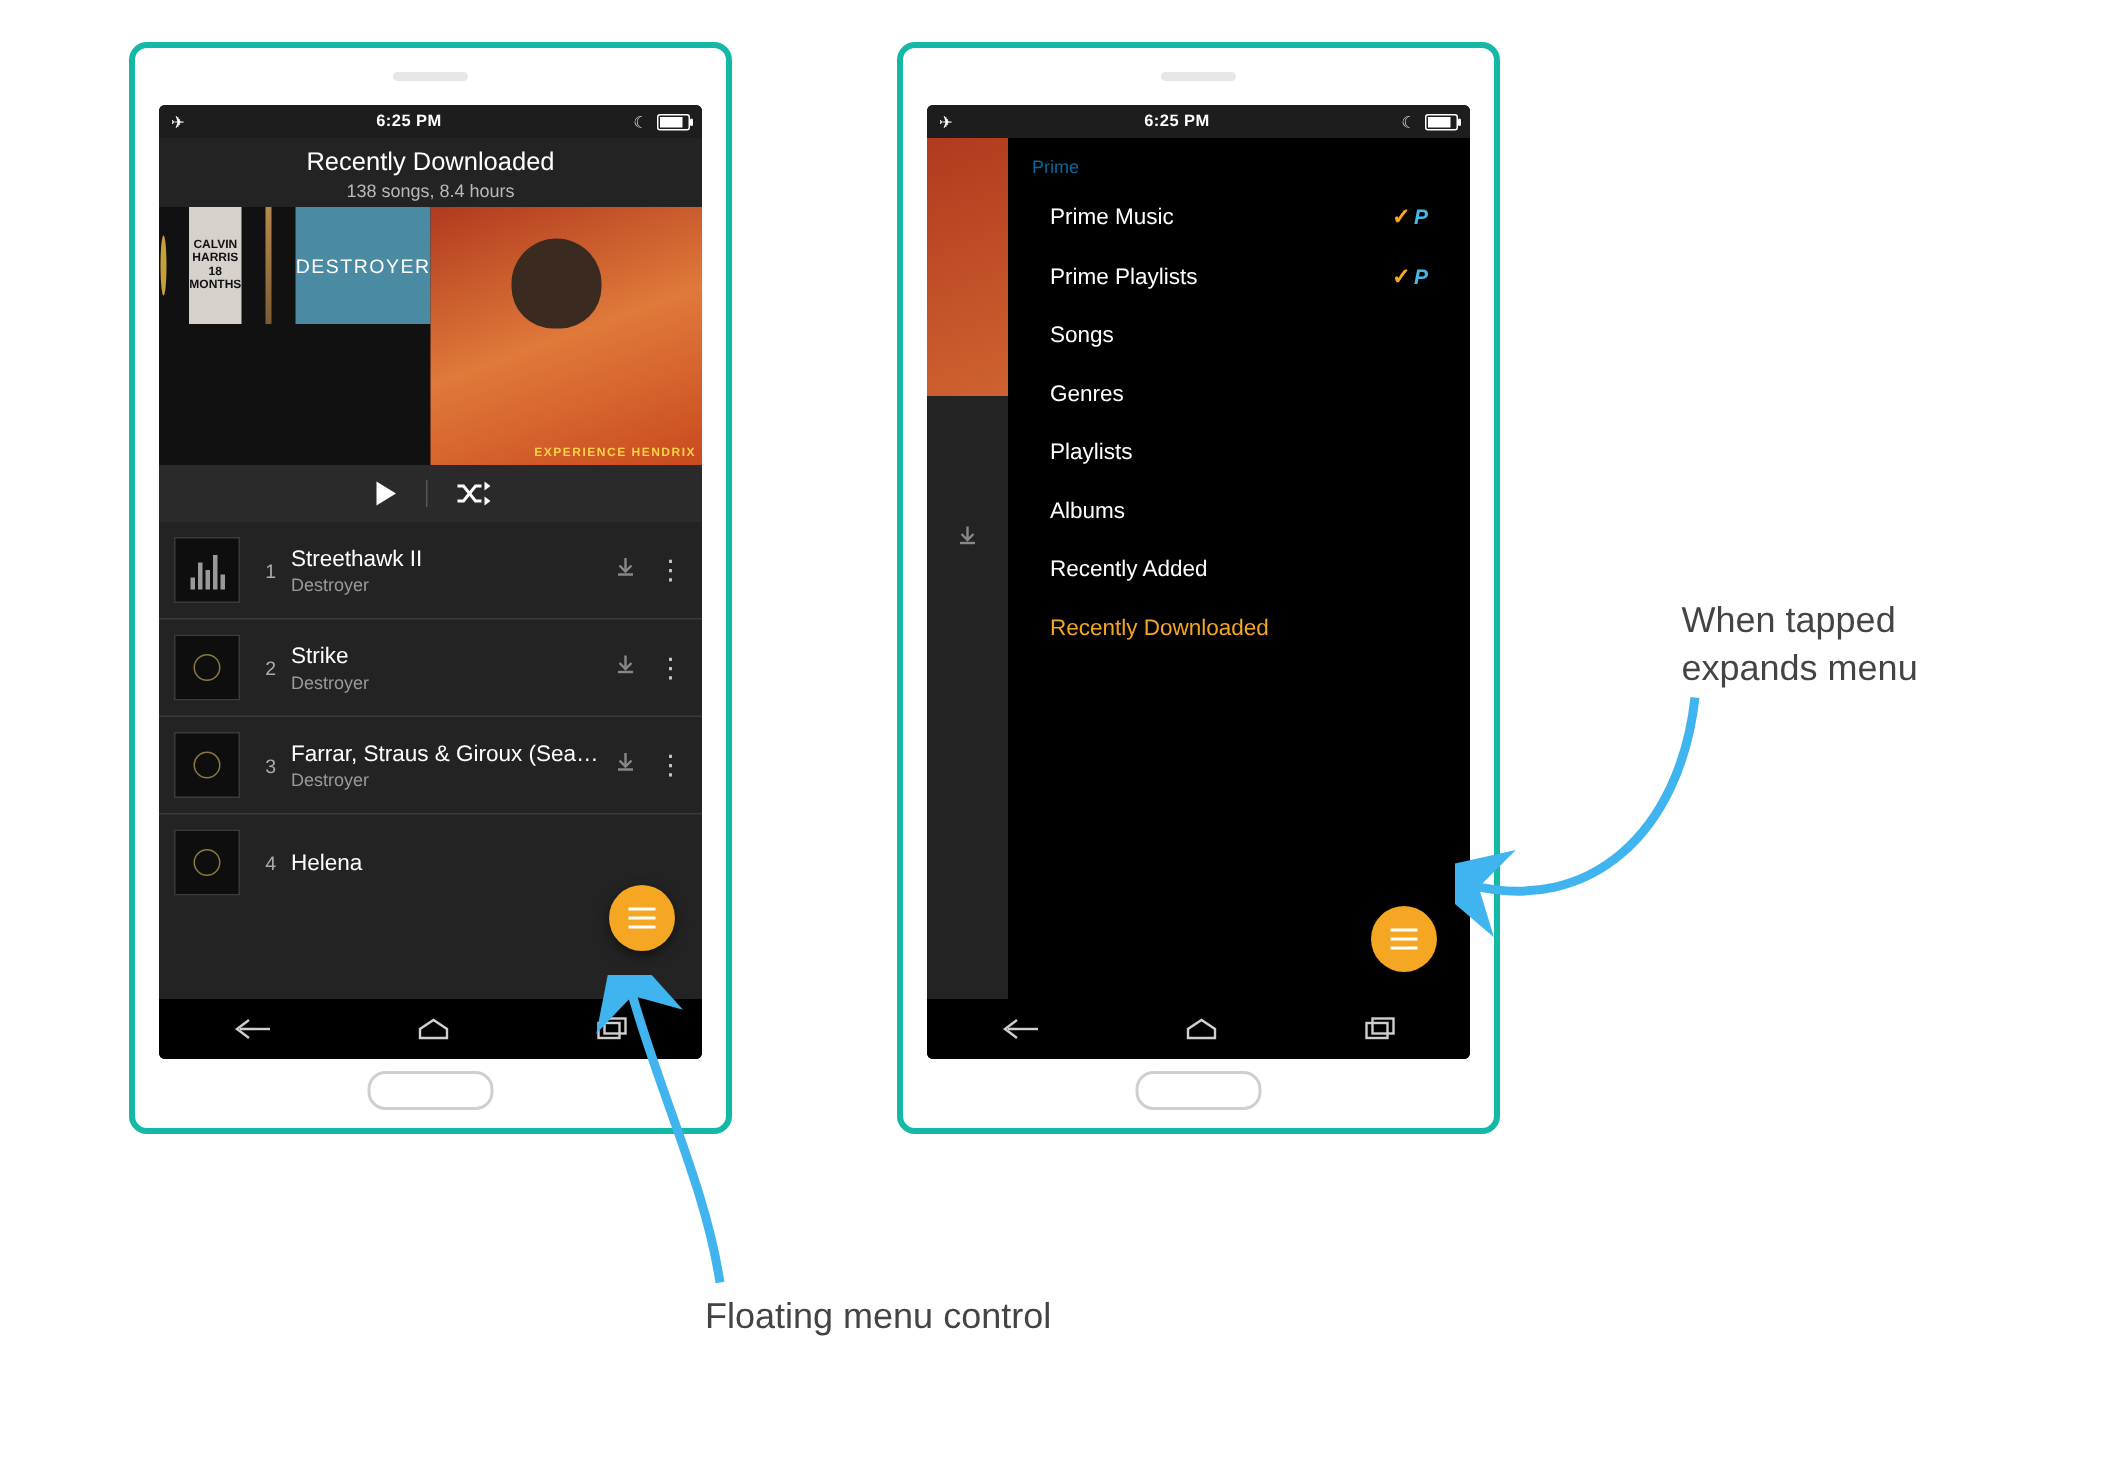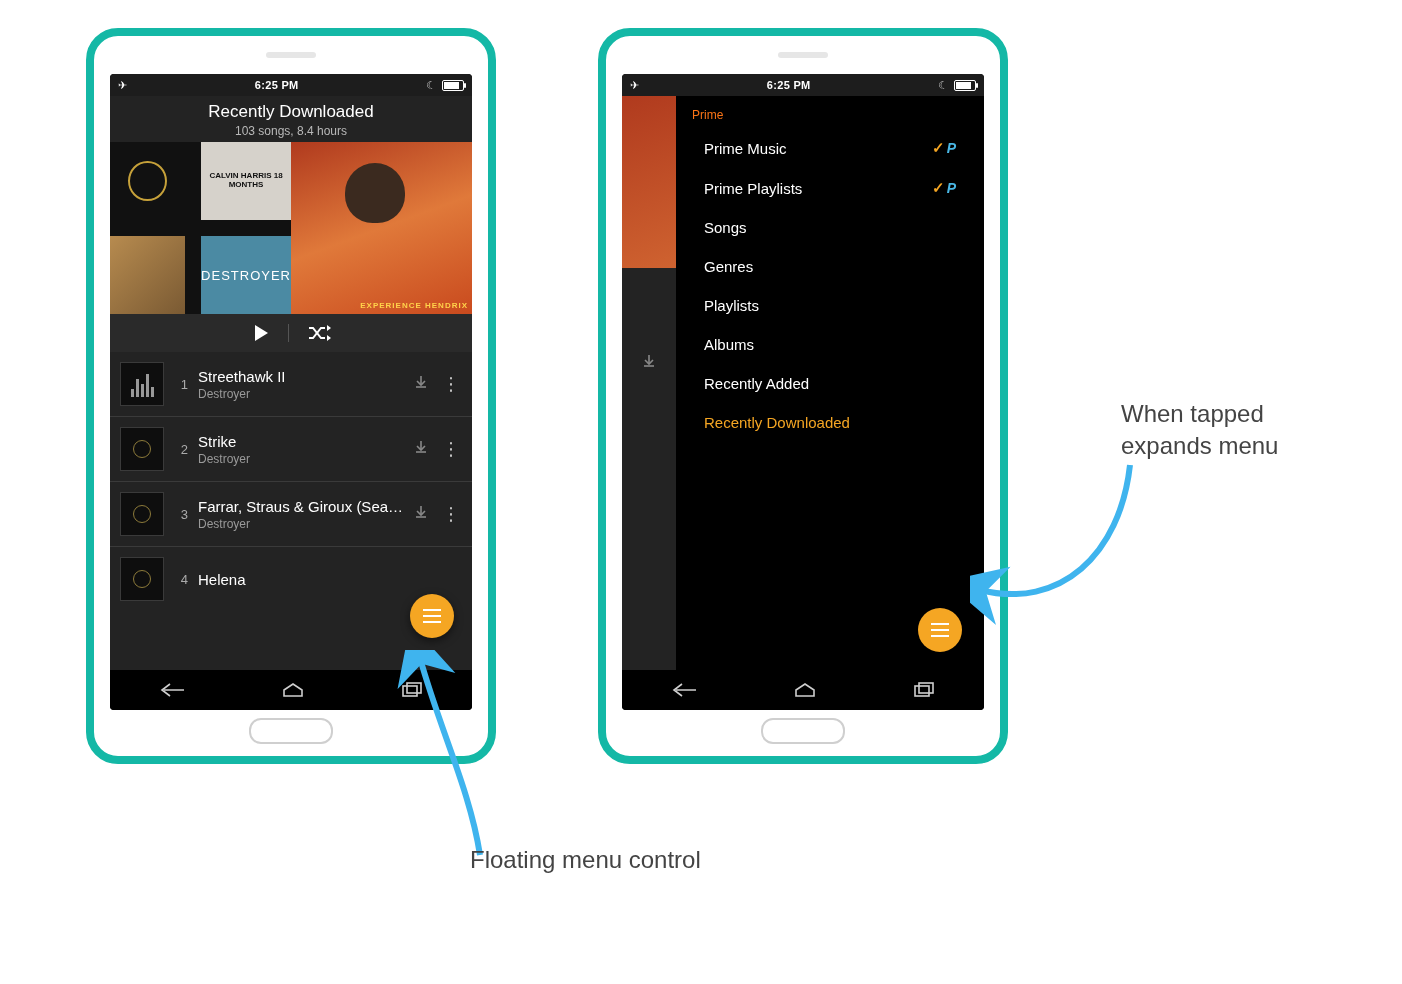--- a/index.html
+++ b/index.html
@@ -9,22 +9,22 @@
     height: 984px;
     background: #ffffff;
     font-family: -apple-system, "Helvetica Neue", Arial, sans-serif;
     position: relative;
     overflow: hidden;
   }
   .phone {
     position: absolute;
     width: 394px;
     height: 720px;
-    border: 8px solid #14b8a6;
-    border-radius: 32px;
+    border: 4px solid #14b8a6;
+    border-radius: 12px;
     background: #fff;
   }
   .phone .speaker {
     position: absolute;
     top: 16px;
     left: 50%;
     transform: translateX(-50%);
     width: 50px; height: 6px;
     border-radius: 3px;
     background: #e6e6e6;
@@ -69,21 +69,21 @@
   }
   .battery::after { content:""; position:absolute; right:-3px; top:2px; width:2px; height:5px; background:#fff; border-radius:1px; }
   .battery .fill { position:absolute; left:1px; top:1px; bottom:1px; right:4px; background:#fff; }
 
   
   .headerA { text-align:center; padding: 6px 0 4px; background:#232323; }
   .headerA .title { font-size: 17px; }
   .headerA .subtitle { font-size: 12px; color:#b9b9b9; margin-top:2px; }
 
   .album-collage { display:flex; height: 172px; background:#111; }
-  .album-collage .colL { width: 50%; display:grid; grid-template-columns:1fr 1fr; grid-template-rows:1fr 1fr;gap:16px; }
+  .album-collage .colL { width: 50%; display:grid; grid-template-columns:1fr 1fr 1fr 1fr; grid-template-rows:1fr 1fr;gap:16px; }
   .album-collage .thumb { position:relative; }
   .t1 { background:#111; }
   .t1::after { content:""; position:absolute; inset:24% 24%; border:2px solid #c6a13a; border-radius:50%; }
   .t2 { background:#d6d2cb; display:flex; align-items:center; justify-content:center; color:#111; font-size:8px; text-align:center; line-height:1.1; font-weight:700; }
   .t3 { background:linear-gradient(135deg,#b78b4f,#7a5a33); }
   .t4 { background:#4b8aa3; display:flex; align-items:center; justify-content:center; color:#fff; font-family:Impact, sans-serif; font-size:13px; letter-spacing:1px; }
   .album-collage .big { width:50%; background:linear-gradient(160deg,#b03a1e 0%, #e0793a 50%, #c94a1e 100%); position:relative; display:flex; align-items:flex-end; justify-content:flex-end; }
   .album-collage .big::before { content:""; position:absolute; left:30%; top:12%; width:60px; height:60px; background:#3b2a1f; border-radius:50% 50% 46% 46%; } 
   .album-collage .big .tag { font-size:8px; color:#ffd24a; font-weight:700; padding:4px; letter-spacing:1px; }
 
@@ -137,21 +137,21 @@
   .screenB .underlay {
     position:absolute; top:22px; left:0; bottom:40px; width:54px;
     background:linear-gradient(160deg,#b03a1e 0%, #e0793a 50%, #c94a1e 100%);
   }
   .screenB .underlay-list { position:absolute; top:194px; left:0; bottom:40px; width:54px; background:#232323; }
   .screenB .underlay-list .dl { color:#888; display:flex; justify-content:center; padding-top:86px; }
   .screenB .panel {
     position:absolute; top:22px; right:0; bottom:40px; left:54px;
     background:#000;
   }
-  .panel .section-label { color:#f97316; font-size:12px; padding:12px 16px 6px; }
+  .panel .section-label { color:#0369a1; font-size:12px; padding:12px 16px 6px; }
   .panel .item { display:flex; align-items:center; justify-content:space-between; padding:11px 28px 11px 28px; font-size:15px; color:#fff; }
   .panel .item.active { color:#f5a623; }
   .prime-badge { display:inline-flex; align-items:center; gap:2px; }
   .prime-badge .chk { color:#f5a623; font-weight:900; }
   .prime-badge .p { color:#49b7e5; font-style:italic; font-weight:700; font-size:14px; }
 
   
   .anno { position:absolute; font-size:24px; color:#444; line-height:1.35; }
   .arrow-svg { position:absolute; }
 
@@ -171,21 +171,21 @@
       <div class="right">
         <span class="moon-icon"></span>
         <span class="battery">
             <span class="fill"></span>
           </span>
       </div>
     </div>
 
     <div class="headerA">
       <div class="title">Recently Downloaded</div>
-      <div class="subtitle">103 songs, 8.4 hours</div>
+      <div class="subtitle">138 songs, 8.4 hours</div>
     </div>
 
     <div class="album-collage">
       <div class="colL">
         <div class="thumb t1"></div>
         <div class="thumb t2">
             <span>CALVIN HARRIS 18 MONTHS</span>
           </div>
         <div class="thumb t3"></div>
         <div class="thumb t4">
@@ -405,21 +405,21 @@
 
 <svg class="arrow-svg" style="left:380px; top:650px;" width="120" height="220" viewBox="0 0 120 220">
   <defs>
     <marker id="ahL" markerWidth="12" markerHeight="12" refX="4" refY="5" orient="auto">
       <path d="M0,0 L10,5 L0,10 L3,5 Z" fill="#3fb4ee"></path>
     </marker>
   </defs>
   <path d="M100 205 C 90 140, 60 80, 40 8" fill="none" stroke="#3fb4ee" stroke-width="6" marker-end="url(#ahL)"></path>
 </svg>
 
-<div class="anno" style="left:470px; top:844px;">
+<div class="anno" style="left:470px; top:862px;">
   <span>Floating menu control</span>
 </div>
 
 <svg class="arrow-svg" style="left:970px; top:460px;" width="170" height="190" viewBox="0 0 170 190">
   <defs>
     <marker id="ahR" markerWidth="12" markerHeight="12" refX="4" refY="5" orient="auto">
       <path d="M0,0 L10,5 L0,10 L3,5 Z" fill="#3fb4ee"></path>
     </marker>
   </defs>
   <path d="M160 5 C 150 95, 90 150, 10 130" fill="none" stroke="#3fb4ee" stroke-width="6" marker-end="url(#ahR)"></path>

